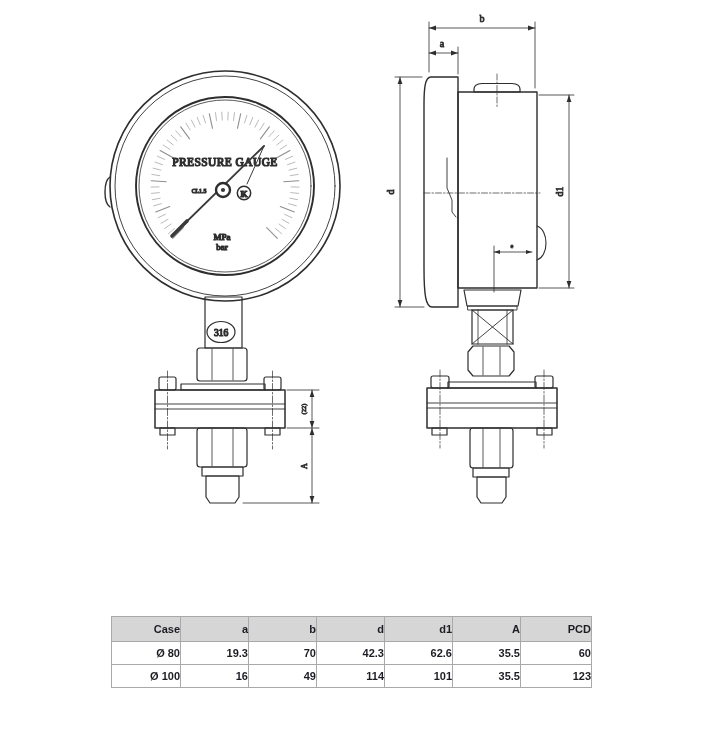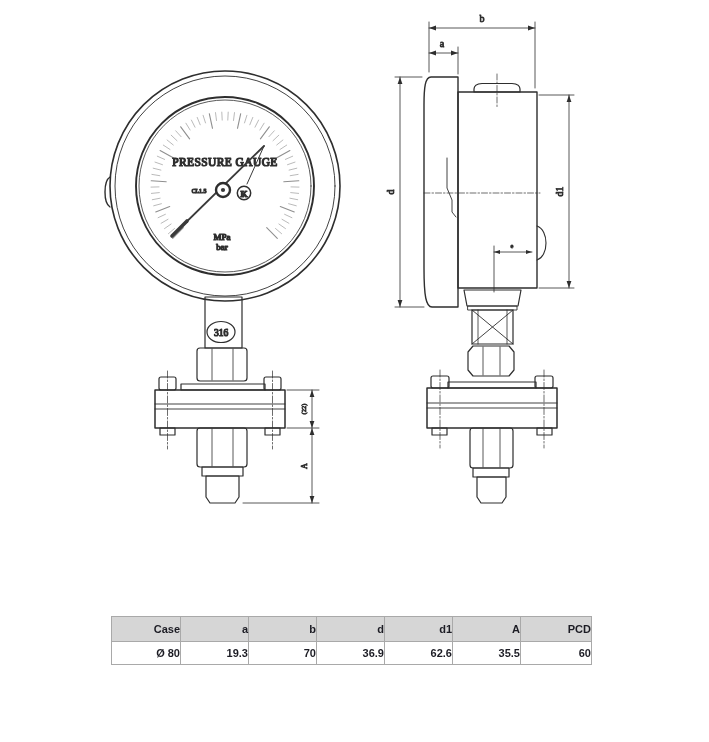--- a/index.html
+++ b/index.html
@@ -251,21 +251,30 @@
       <th>d1</th>
       <th>A</th>
       <th>PCD</th>
     </tr>
   </thead>
   <tbody>
     <tr>
       <td>Ø 80</td>
       <td>19.3</td>
       <td>70</td>
-      <td>36.9</td>
+      <td>42.3</td>
       <td>62.6</td>
       <td>35.5</td>
       <td>60</td>
     </tr>
+    <tr>
+      <td>Ø 100</td>
+      <td>16</td>
+      <td>49</td>
+      <td>114</td>
+      <td>101</td>
+      <td>35.5</td>
+      <td>123</td>
+    </tr>
   </tbody>
 </table>
 
 </div>
 
 </body></html>

